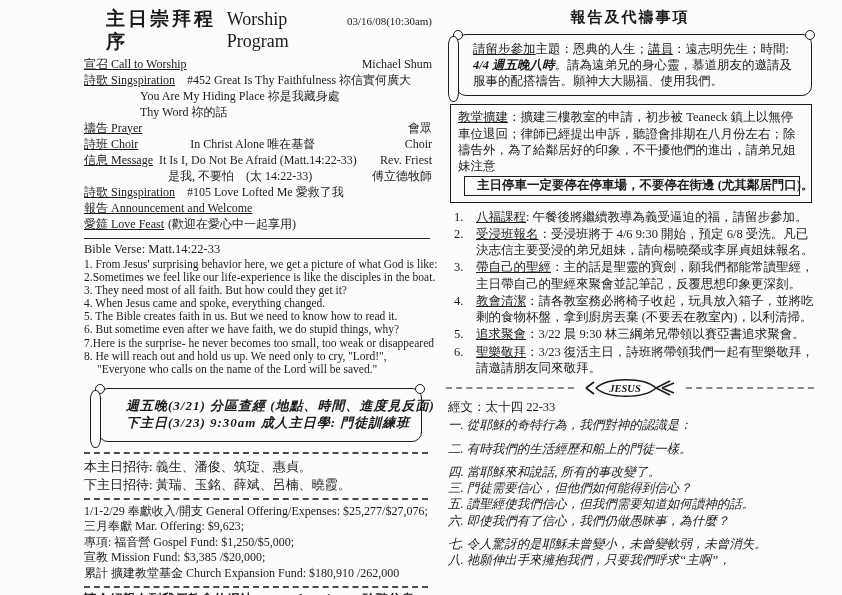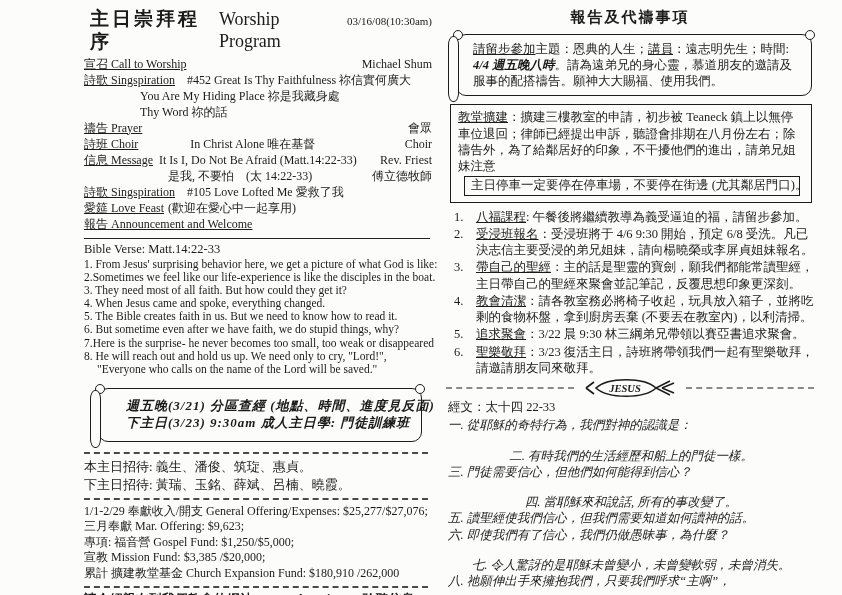--- a/index.html
+++ b/index.html
@@ -16,21 +16,21 @@
   }
 
   
   .col-left {
     width: 438px;
     padding: 8px 6px 0 84px;
     font-size: 12px;
     line-height: 1.2;
   }
   .title-row { display: flex; align-items: baseline; margin-bottom: 3px; }
-  .title-cn { font-size: 19px; font-weight: bold; letter-spacing: 3px; margin-left: 6px; }
+  .title-cn { font-size: 19px; font-weight: bold; letter-spacing: 3px; margin-left: 22px; }
   .title-en { font-size: 18px; font-weight: normal; margin-left: 4px; }
   .title-date { font-size: 11px; margin-left: 8px; white-space: nowrap; }
 
   .program { }
   .p-row { display: flex; align-items: baseline; min-height: 16px; }
   .p-lbl { text-decoration: underline; white-space: nowrap; }
   .p-content { margin-left: 12px; white-space: nowrap; }
   .p-content.cont { margin-left: 56px; }
   .p-right { margin-left: auto; white-space: nowrap; }
 
@@ -94,42 +94,42 @@
   .u { text-decoration: underline; }
 
   .expansion-box {
     border: 1.5px solid #1c1c1c;
     padding: 4px 7px 6px 7px;
     margin: 2px 2px 6px 4px;
   }
   .inner-box {
     border: 1.2px solid #1c1c1c;
     margin: 2px 4px 0 6px;
-    padding: 0 4px 1px 6px;
-    font-weight: normal;
+    padding: 0 4px 1px 12px;
+    font-weight: bold;
     text-align: center;
     white-space: nowrap;
   }
 
   .announcements { margin: 2px 0 0 6px; }
   .ann-row { display: flex; margin-bottom: 1px; }
   .ann-num { width: 24px; flex: none; padding-left: 2px; }
   .ann-body { flex: 1; }
 
   .fish-divider {
     display: flex; align-items: center; 
     gap: 8px; margin: 2px 0 1px 0; height: 20px;
   }
   .squiggle { flex: 1; border-top: 2px dashed #8a8a88; height: 0; }
   .fish-svg { flex: none; }
 
   .outline { margin-left: 2px; }
   .outline-title { margin-bottom: 2px; }
   .o-item { white-space: nowrap; font-style: italic; }
-  .o-item.gap { margin-top: 14px; text-align: center; }
+  .o-item.gap { margin-top: 7px; }
 </style>
 </head>
 <body>
 
 <div class="page">
 
   <div class="col-left">
 
     <div class="title-row">
       <span class="title-cn">主日崇拜程序</span>
@@ -168,25 +168,25 @@
       </div>
       <div class="p-row">
         <span class="p-content cont" style="margin-left:84px;">是我, 不要怕　(太 14:22-33)</span>
         <span class="p-right">傅立德牧師</span>
       </div>
       <div class="p-row">
         <span class="p-lbl">詩歌 Singspiration</span>
         <span class="p-content">#105 Love Lofted Me 愛救了我</span>
       </div>
       <div class="p-row">
+        <span class="p-lbl">報告 Announcement  and Welcome</span>
+      </div>
+      <div class="p-row">
         <span class="p-lbl">愛筵 Love Feast</span>
         <span class="p-content" style="margin-left:4px;">(歡迎在愛心中一起享用)</span>
-      </div>
-      <div class="p-row">
-        <span class="p-lbl">報告 Announcement  and Welcome</span>
       </div>
     </div>
 
     <hr class="hr-solid">
 
     <div class="bible">
       <div class="bible-title">Bible Verse: Matt.14:22-33</div>
       <div class="bible-line">1. From Jesus' surprising behavior here, we get a picture of what God is like:</div>
       <div class="bible-line">2.Sometimes we feel like our life-experience is like the disciples in the boat.</div>
       <div class="bible-line">3. They need most of all faith.  But how could they get it?</div>
@@ -280,22 +280,22 @@
         <path d="M74 10 L88 3 M74 10 L88 17 M80 10 L92 5 M80 10 L92 15" stroke="#1b1b1b" stroke-width="1.4" fill="none"></path>
         <text x="43" y="13.5" text-anchor="middle" font-size="10.5" font-weight="bold" font-style="italic" fill="#1b1b1b">JESUS</text>
       </svg>
       <span class="squiggle"></span>
     </div>
 
     <div class="outline">
       <div class="outline-title">經文：太十四 22-33</div>
       <div class="o-item">一. 從耶穌的奇特行為，我們對神的認識是：</div>
       <div class="o-item gap">二. 有時我們的生活經歷和船上的門徒一樣。</div>
+      <div class="o-item gap">四. 當耶穌來和說話, 所有的事改變了。</div>
       <div class="o-item">三. 門徒需要信心，但他們如何能得到信心？</div>
-      <div class="o-item gap">四. 當耶穌來和說話, 所有的事改變了。</div>
       <div class="o-item">五. 讀聖經使我們信心，但我們需要知道如何讀神的話。</div>
       <div class="o-item">六. 即使我們有了信心，我們仍做愚昧事，為什麼？</div>
       <div class="o-item gap">七. 令人驚訝的是耶穌未曾變小，未曾變軟弱，未曾消失。</div>
       <div class="o-item">八. 祂願伸出手來擁抱我們，只要我們呼求“主啊”，</div>
 
     </div>
 
   </div>
 </div>
 

